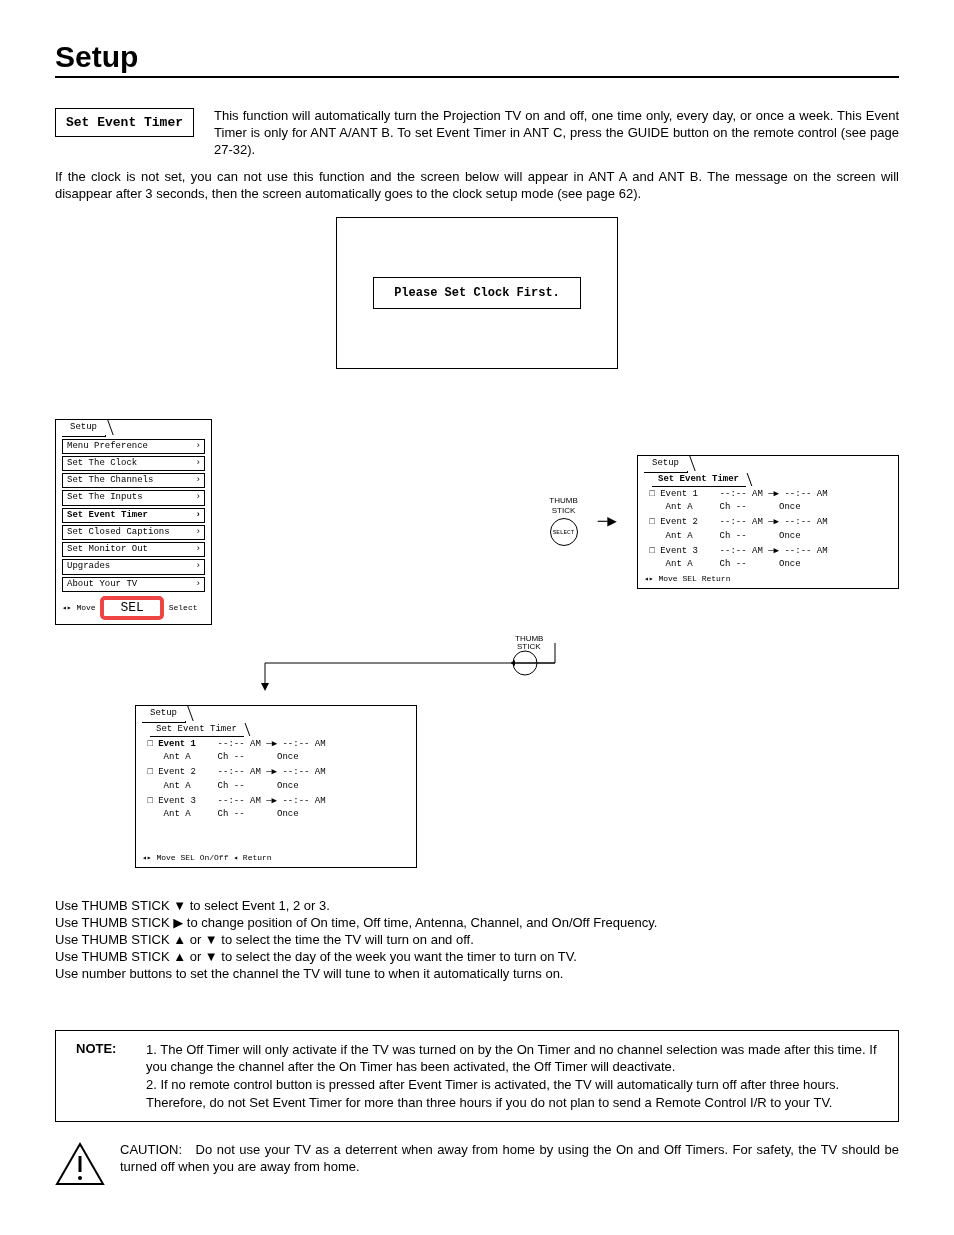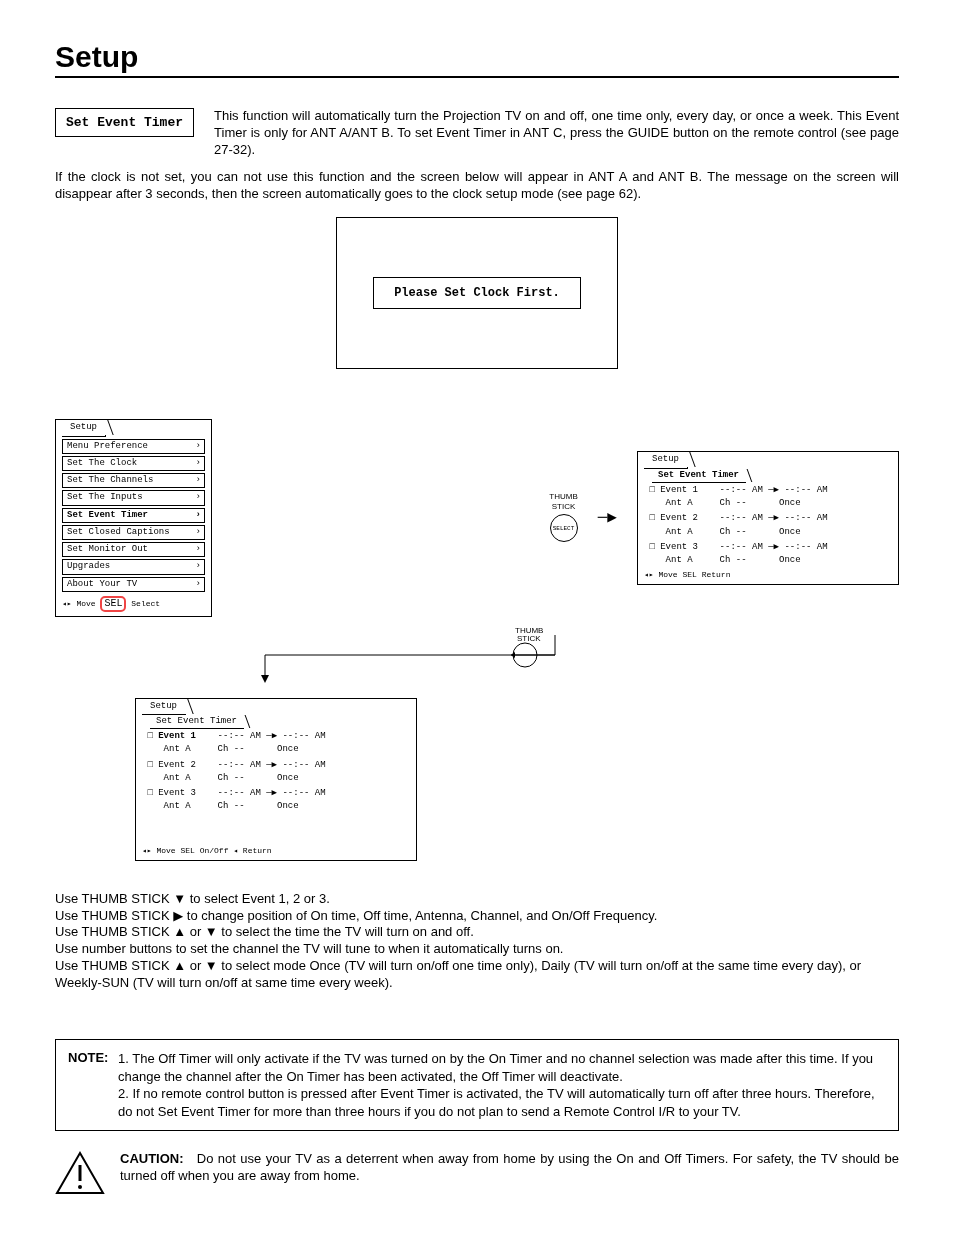--- a/index.html
+++ b/index.html
@@ -116,24 +116,24 @@
   .event-line {
     margin: 2px 6px;
     white-space: pre;
   }
   .event-sub {
     margin: 0 6px 4px 6px;
     white-space: pre;
   }
   .sel-badge {
     display: inline-block;
-    border: 2px solid #ef4444;
+    border: 4px solid #ef4444;
     border-radius: 5px;
-    font-size: 10px;
-    padding: 0 2px;
+    font-size: 13px;
+    padding: 0 16px;
     vertical-align: middle;
   }
   .thumb-block {
     text-align: center;
     font-family: Arial, sans-serif;
     font-size: 8px;
   }
   .thumb-circle {
     width: 26px;
     height: 26px;
@@ -152,23 +152,24 @@
   .connector {
     margin: 8px 0;
   }
   .instructions {
     font-size: 13px;
     line-height: 1.3;
     margin-bottom: 25px;
   }
   .note-box {
     border: 1px solid #000;
-    padding: 10px 12px;
+    padding: 10px 20px;
     margin-bottom: 20px;
     display: flex;
+    gap: 20px;
     margin-top: 47px;
   }
   .note-label {
     font-weight: bold;
     min-width: 50px;
   }
   .note-body {
     flex: 1;
     line-height: 1.35;
   }
@@ -181,21 +182,21 @@
   .warn-icon svg {
     width: 50px;
     height: 45px;
   }
   .caution-text {
     flex: 1;
     text-align: justify;
     line-height: 1.3;
   }
   .caution-label {
-    font-weight: bold;
+    font-weight: normal;
   }
   .subtab {
     display:inline-block;
     border:1px solid #000;
     border-top:none;
     border-left:none;
     margin-left: 14px;
     padding: 1px 6px;
     position:relative;
   }
@@ -309,22 +310,22 @@
       ◂▸ <span>Move  SEL  On/Off  ◂  Return</span>
     </div>
   </div>
 
 </div>
 
 <div class="instructions" id="instr-block">
     <div>Use THUMB STICK ▼ to select Event 1, 2 or 3.</div>
     <div>Use THUMB STICK ▶ to change position of On time, Off time, Antenna, Channel, and On/Off Frequency.</div>
     <div>Use THUMB STICK ▲ or ▼ to select the time the TV will turn on and off.</div>
+    <div>Use THUMB STICK ▲ or ▼ to select the day of the week you want the timer to turn on TV.</div>
     <div>Use number buttons to set the channel the TV will tune to when it automatically turns on.</div>
-    <div>Use THUMB STICK ▲ or ▼ to select mode Once (TV will turn on/off one time only), Daily (TV will turn on/off at the same time every day), or Weekly-SUN (TV will turn on/off at same time every week).</div>
   </div>
 
 <div class="note-box">
   <div class="note-label">NOTE:</div>
   <div class="note-body">
     <div>1. The Off Timer will only activate if the TV was turned on by the On Timer and no channel selection was made after this time.  If you change the channel after the On Timer has been activated, the Off Timer will deactivate.</div>
     <div>2. If no remote control button is pressed after Event Timer is activated, the TV will automatically turn off after three hours.  Therefore, do not Set Event Timer for more than three hours if you do not plan to send a Remote Control I/R to your TV.</div>
   </div>
 </div>
 

